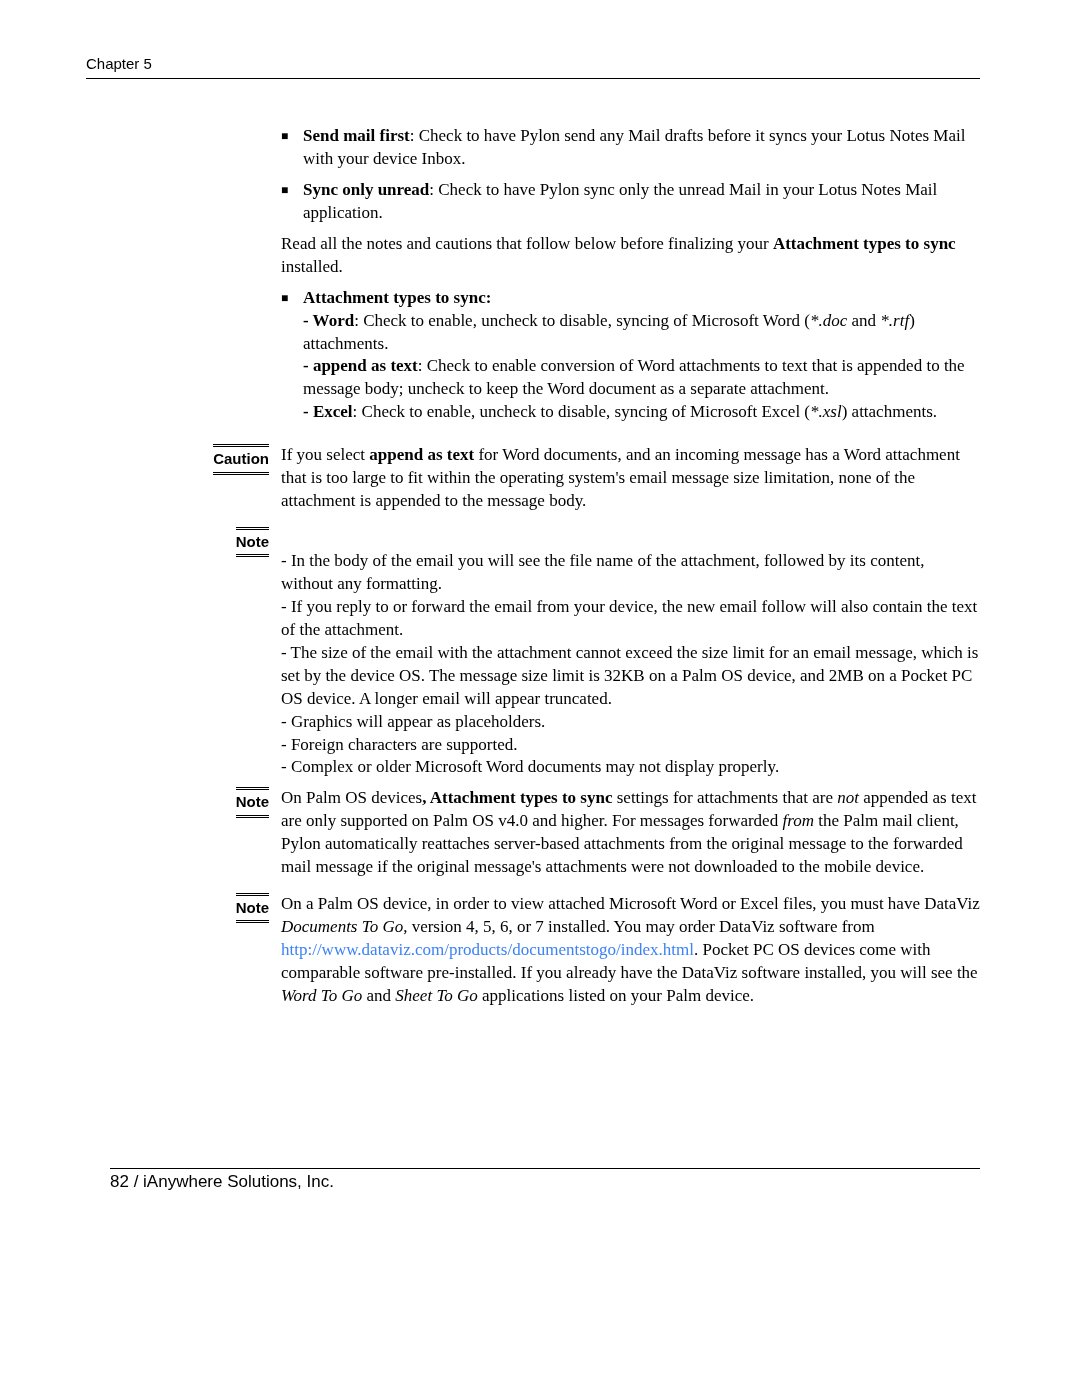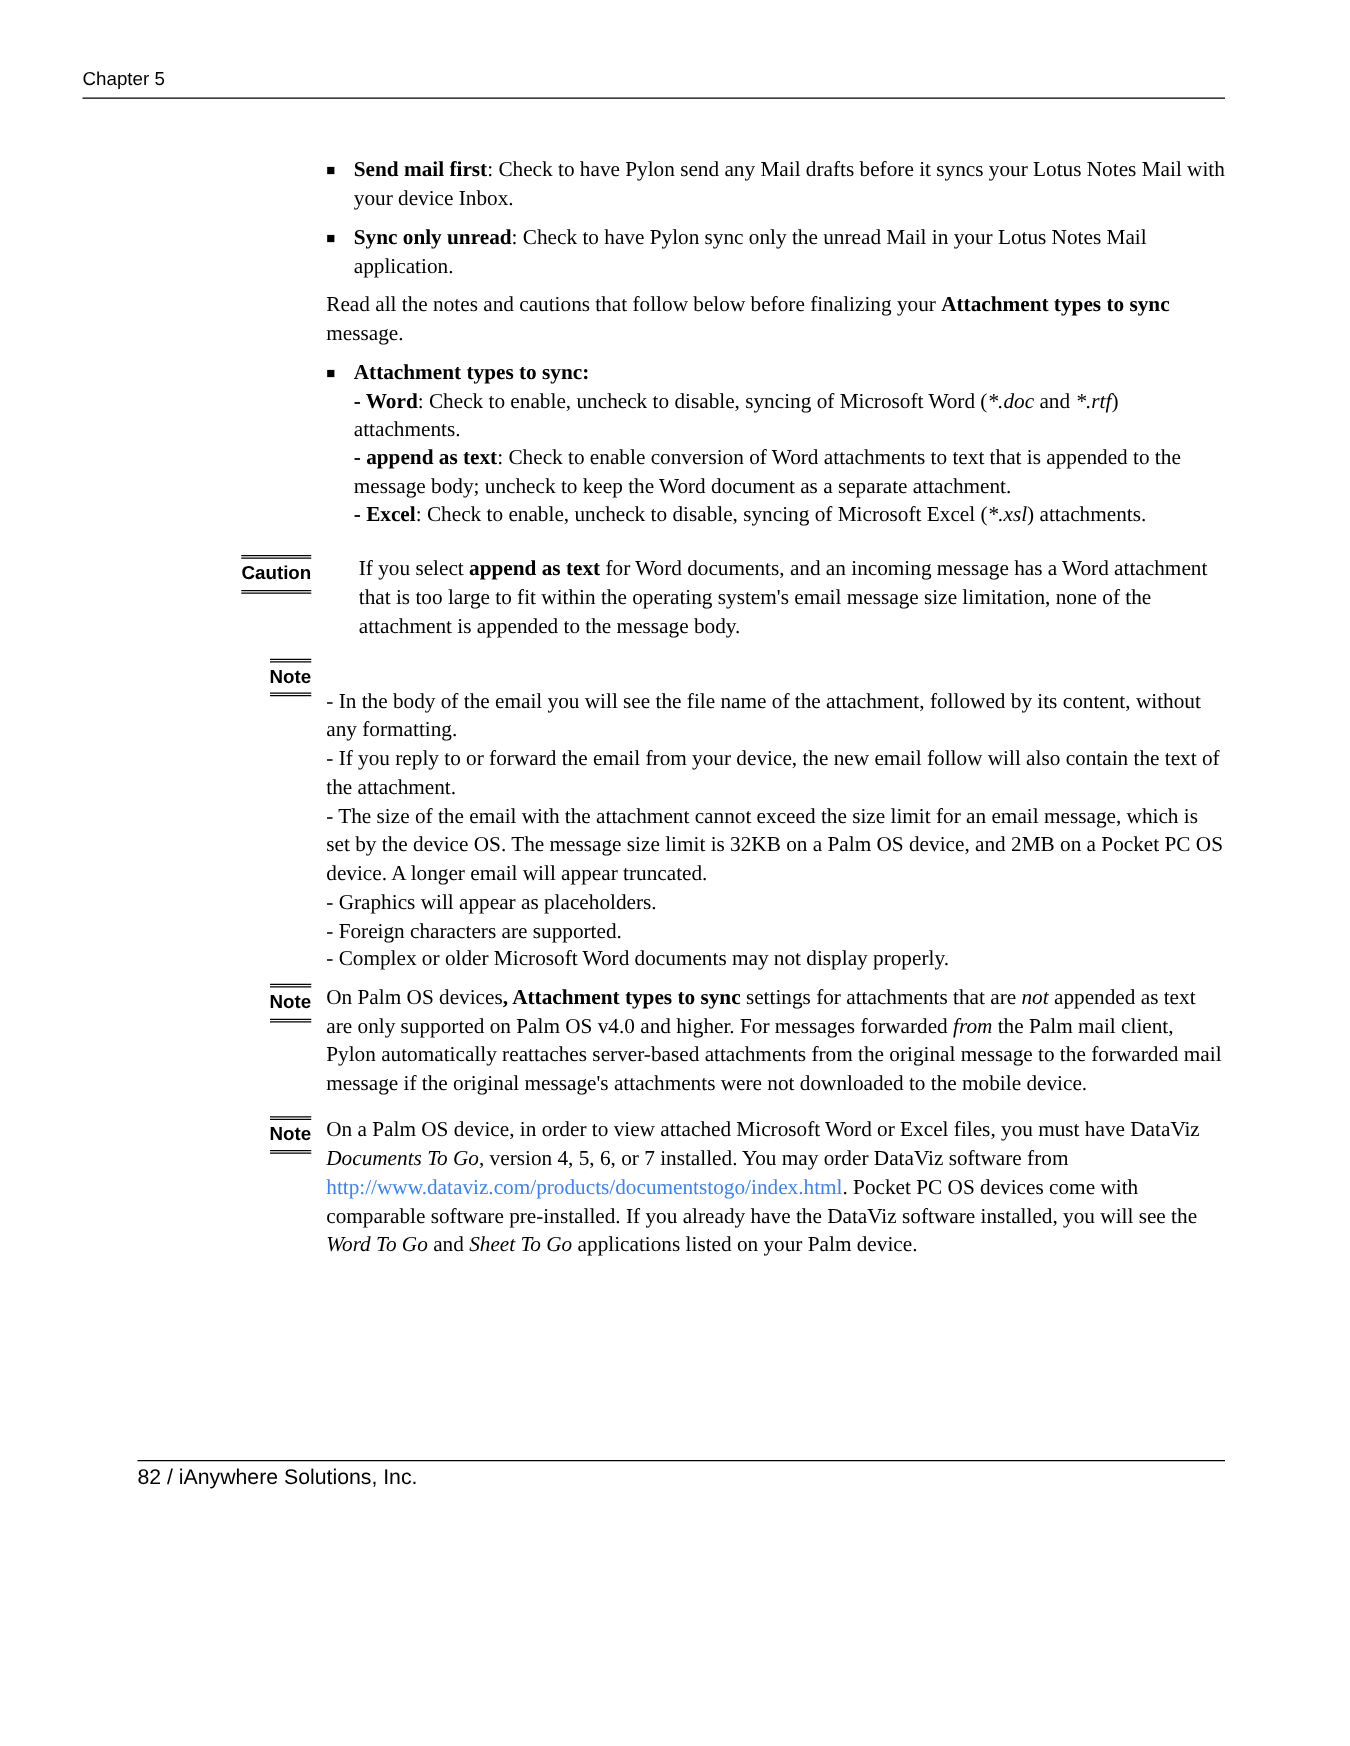--- a/index.html
+++ b/index.html
@@ -6,21 +6,21 @@
     margin: 0;
     padding: 0;
     background: #fff;
     color: #000;
     font-family: Georgia, "Times New Roman", serif;
   }
   .page {
     width: 1080px;
     height: 1247px;
     box-sizing: border-box;
-    padding: 55px 100px 40px 66px;
+    padding: 55px 100px 40px 86px;
     position: relative;
   }
   .running-head {
     font-family: Arial, Helvetica, sans-serif;
     font-size: 15px;
     padding-bottom: 6px;
     border-bottom: 1px solid #000;
   }
   .content {
     margin-top: 46px;
@@ -105,42 +105,42 @@
         </div>
 
         <div class="bullet">
           <div class="mark">■</div>
           <div class="text">
             <b>Sync only unread</b><span>: Check to have Pylon sync only the unread Mail in your Lotus Notes Mail application.</span>
           </div>
         </div>
 
         <p class="para">
-          <span>Read all the notes and cautions that follow below before finalizing your </span><b>Attachment types to sync</b><span> message.</span>
+          <span>Read all the notes and cautions that follow below before finalizing your </span><b>Attachment types to sync</b><span> installed.</span>
         </p>
 
         <div class="bullet">
           <div class="mark">■</div>
           <div class="text">
             <b>Attachment types to sync:</b><br>
             <span>
               <b>- Word</b><span>: Check to enable, uncheck to disable, syncing of Microsoft Word (</span><i>*.doc</i><span> and </span><i>*.rtf</i><span>) attachments.</span>
             </span><br>
             <span>
               <b>- append as text</b><span>: Check to enable conversion of Word attachments to text that is appended to the message body; uncheck to keep the Word document as a separate attachment.</span>
             </span><br>
             <span>
               <b>- Excel</b><span>: Check to enable, uncheck to disable, syncing of Microsoft Excel (</span><i>*.xsl</i><span>) attachments.</span>
             </span>
           </div>
         </div>
       </div>
     </div>
 
-    <div class="row" style="margin-top:12px;gap:26px;">
+    <div class="row" style="margin-top:12px;">
       <div class="label">
         <span class="label-inner">Caution</span>
       </div>
       <div class="body">
         <p class="para">
           <span>If you select </span><b>append as text</b><span> for Word documents, and an incoming message has a Word attachment that is too large to fit within the operating system's email message size limitation, none of the attachment is appended to the message body.</span>
         </p>
       </div>
     </div>
 

